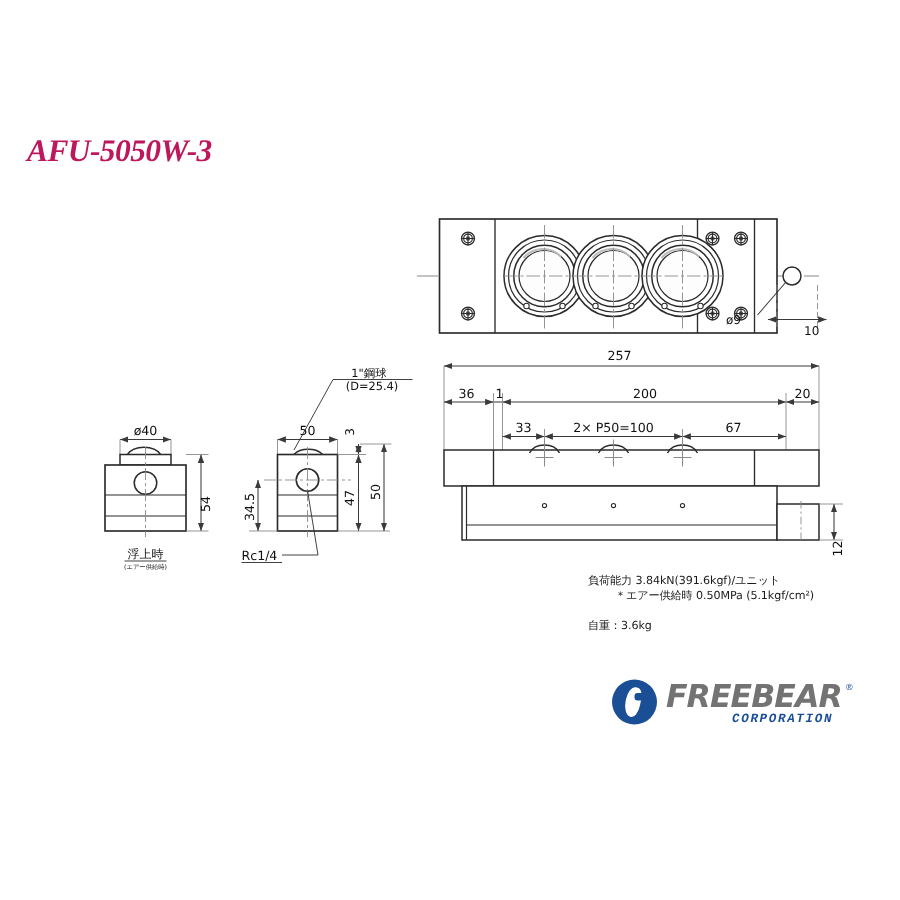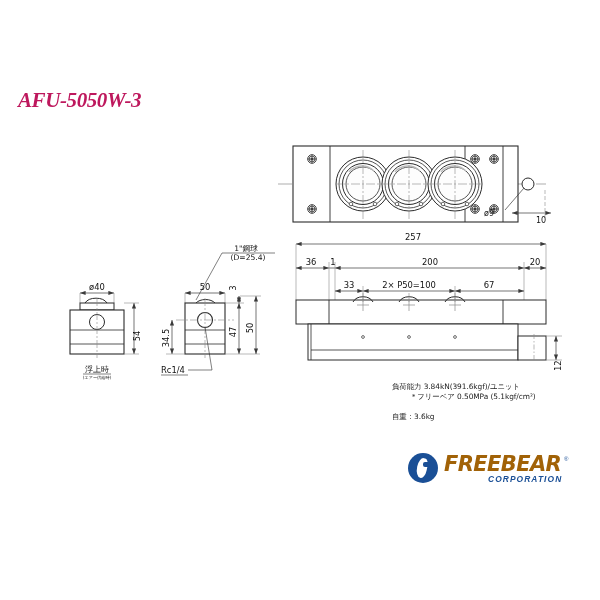--- a/index.html
+++ b/index.html
@@ -38,27 +38,27 @@
     border-radius:50% 40% 45% 55%;
     background:#ffffff;
     transform:rotate(12deg);
   }
   #logo .mark:before{
     content:"";position:absolute;left:15px;top:9px;width:8px;height:5px;
     background:#1a4f96;border-radius:2px;z-index:2;
   }
   #logo .word{
     position:absolute;left:46px;top:6px;
-    font-size:21px;font-weight:bold;font-style:italic;color:#a16207;
+    font-size:21px;font-weight:bold;font-style:italic;color:#737373;
     letter-spacing:-0.6px;font-family:"DejaVu Sans","Liberation Sans",sans-serif;
   }
   #logo .sub{
     position:absolute;left:90px;top:28px;
     font-size:8.4px;font-weight:bold;font-style:italic;color:#1a4f96;
-    letter-spacing:1.1px;font-family:Liberation Sans, sans-serif;
+    letter-spacing:1.1px;font-family:Liberation Mono, monospace;
   }
   #logo .reg{
     position:absolute;left:166px;top:10px;font-size:6px;color:#1a4f96;
   }
   svg{display:block;}
   text{font-family:"DejaVu Sans","Liberation Sans",sans-serif;fill:#111;}
 </style>
 </head>
 <body>
 
@@ -276,21 +276,21 @@
 
     <text x="161" y="373" font-size="8.4">Rc1/4</text>
     <line x1="188" y1="370" x2="212" y2="370" stroke="#2b2b2b" stroke-width="0.6"></line>
     <line x1="212" y1="370" x2="205" y2="327" stroke="#2b2b2b" stroke-width="0.6"></line>
     <line x1="161" y1="375" x2="188" y2="375" stroke="#2b2b2b" stroke-width="0.6"></line>
   </g>
 </svg>
 
 <div class="specblk">
   <div>負荷能力  3.84kN(391.6kgf)/ユニット</div>
-  <div class="sp3">＊フリーベア  0.50MPa (5.1kgf/cm²)</div>
+  <div class="sp3">＊エアー供給時  0.50MPa (5.1kgf/cm²)</div>
   <div class="sp4">自重：3.6kg</div>
 </div>
 
 <div id="logo">
   <div class="mark"></div>
   <div class="word">FREEBEAR</div>
   <div class="reg">®</div>
   <div class="sub">CORPORATION</div>
 </div>
 

